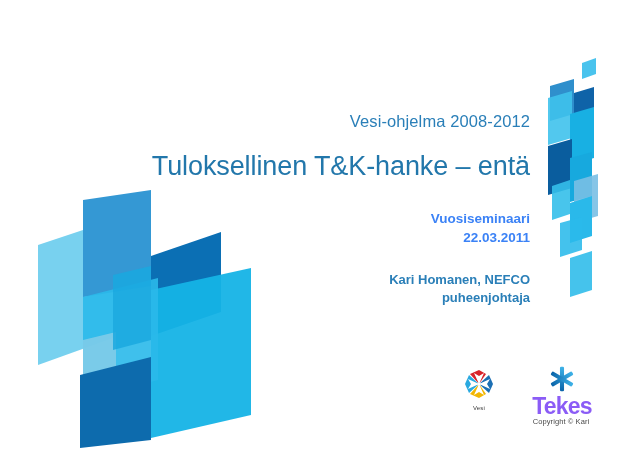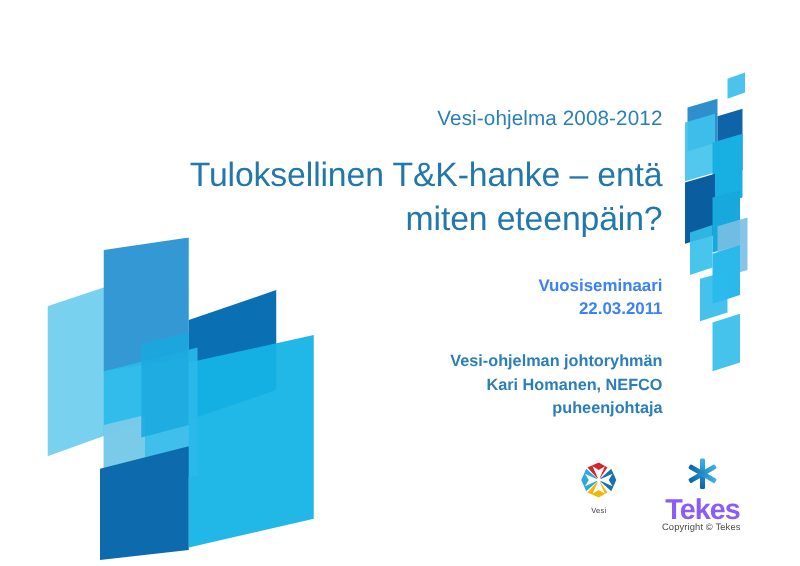--- a/index.html
+++ b/index.html
@@ -34,21 +34,21 @@
     top: 18px;
     width: 92px;
     height: 296px;
     pointer-events: none;
   }
 
   
   #text-block {
     position: absolute;
     left: 60px;
-    top: 86px;
+    top: 112px;
     width: 470px;
     text-align: right;
   }
   #eyebrow {
     font-size: 16.5px;
     color: #2a7fb8;
     letter-spacing: 0.1px;
     line-height: 1.2;
     white-space: nowrap;
   }
@@ -175,30 +175,28 @@
       <polygon points="22,240 44,233 44,272 22,279" fill="#31bcea" opacity="0.9"></polygon>
     </svg>
   </div>
 
   <div id="text-block">
 
     <div id="eyebrow">Vesi-ohjelma 2008-2012</div>
 
     <div id="main-title">
       <div>Tuloksellinen T&amp;K-hanke – entä</div>
-      <div>miten eteenpäin?</div>
     </div>
 
     <div id="seminar-block">
       <div>Vuosiseminaari</div>
       <div>22.03.2011</div>
     </div>
 
     <div id="presenter-block">
-      <div>Vesi-ohjelman johtoryhmän</div>
       <div>Kari Homanen, NEFCO</div>
       <div>puheenjohtaja</div>
     </div>
 
   </div>
 
   <div id="logo-row">
 
     <div id="vesi-logo">
       <svg width="32" height="32" viewBox="0 0 64 64" xmlns="http://www.w3.org/2000/svg">
@@ -231,15 +229,15 @@
           <rect x="27" y="2" width="10" height="60" rx="3"></rect>
           <rect x="27" y="2" width="10" height="60" rx="3" transform="rotate(60 32 32)"></rect>
           <rect x="27" y="2" width="10" height="60" rx="3" transform="rotate(120 32 32)"></rect>
         </g>
       </svg>
       <div id="tekes-wordmark">Tekes</div>
     </div>
 
   </div>
 
-  <div id="copyright">Copyright © Tekes</div>
+  <div id="copyright">Copyright © Kari</div>
 
 </div>
 
 </body></html>

